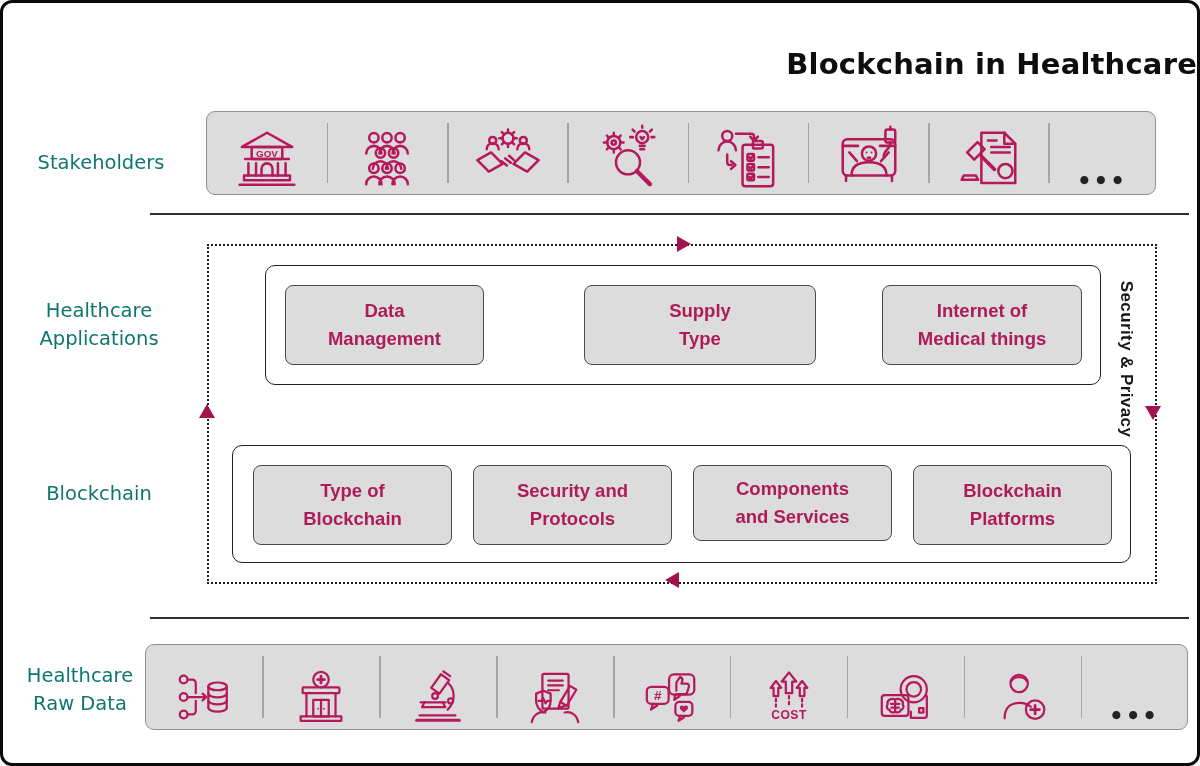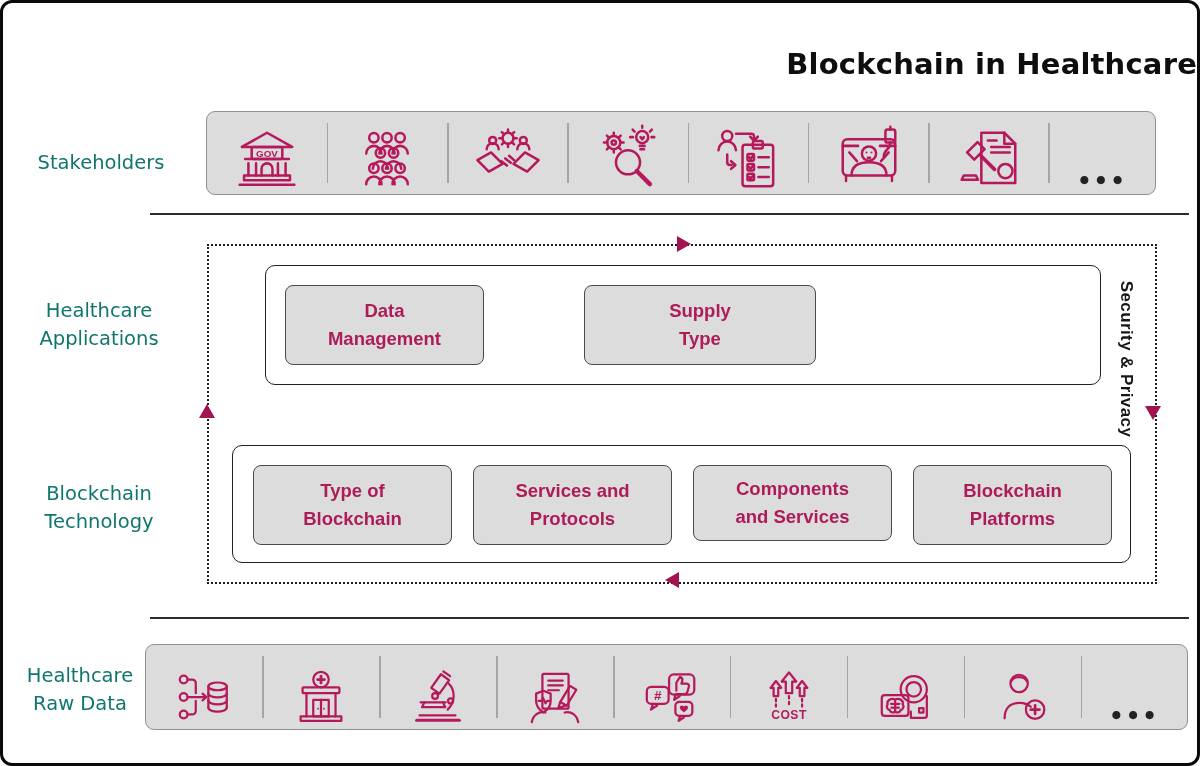--- a/index.html
+++ b/index.html
@@ -178,32 +178,35 @@
   </div>
   <div class="abs srect apps-rect"></div>
   <div class="abs gbox" style="left:282px;top:282px;width:199px;height:80px">
     <div>Data</div>
     <div>Management</div>
   </div>
   <div class="abs gbox" style="left:581px;top:282px;width:232px;height:80px">
     <div>Supply</div>
     <div>Type</div>
   </div>
+  <div class="abs gbox" style="left:879px;top:282px;width:200px;height:80px">
+    <div>Internet of</div>
+    <div>Medical things</div>
+  </div>
 
   <div class="abs row-label tech-label">
     <div>Blockchain</div>
-    <div>Technology</div>
   </div>
   <div class="abs srect tech-rect"></div>
   <div class="abs gbox" style="left:250px;top:462px;width:199px;height:80px">
     <div>Type of</div>
     <div>Blockchain</div>
   </div>
   <div class="abs gbox" style="left:470px;top:462px;width:199px;height:80px">
-    <div>Services and</div>
+    <div>Security and</div>
     <div>Protocols</div>
   </div>
   <div class="abs gbox" style="left:690px;top:462px;width:199px;height:76px">
     <div>Components</div>
     <div>and Services</div>
   </div>
   <div class="abs gbox" style="left:910px;top:462px;width:199px;height:80px">
     <div>Blockchain</div>
     <div>Platforms</div>
   </div>

